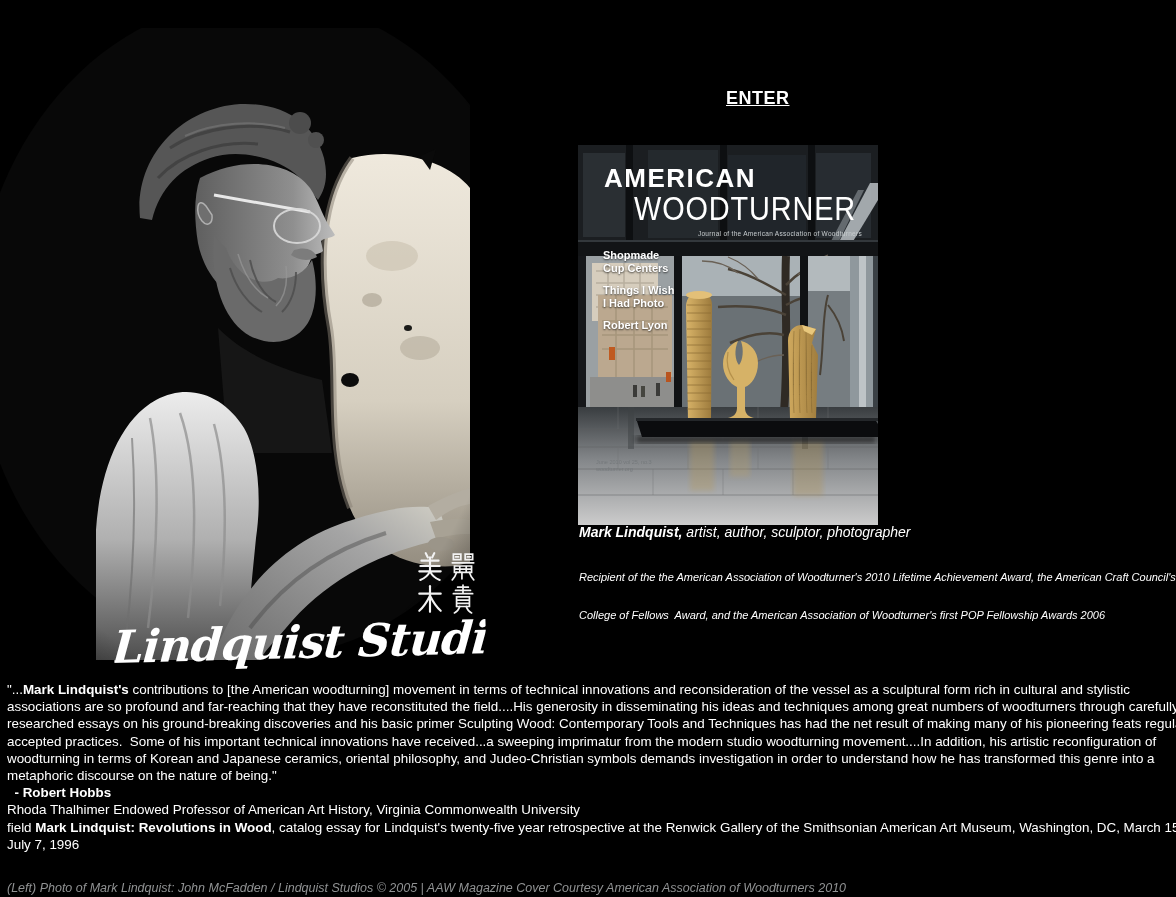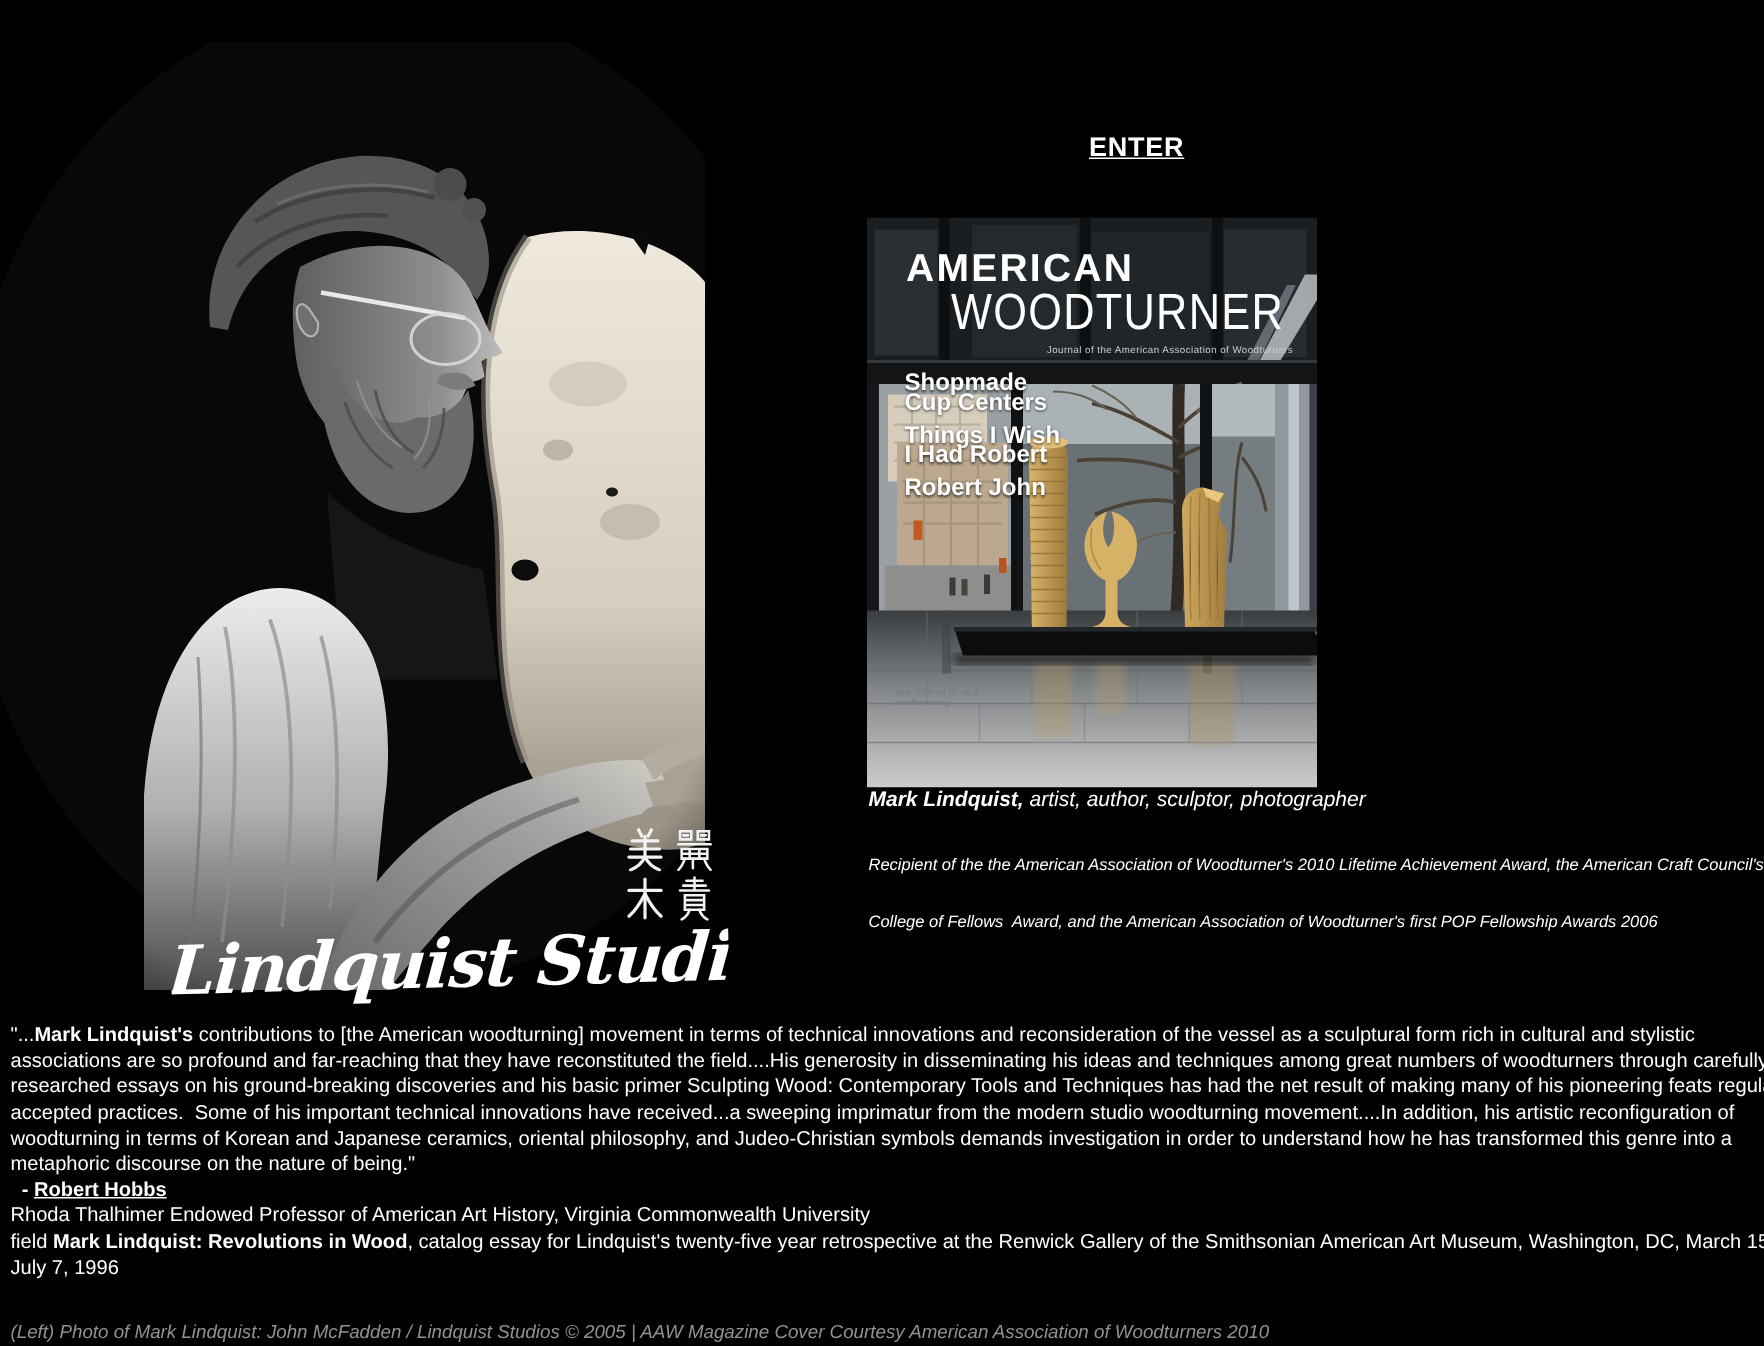--- a/index.html
+++ b/index.html
@@ -26,41 +26,41 @@
   
   .cover{position:absolute;left:578px;top:145px;width:300px;height:337px;cursor:pointer;}
   .cover svg.art{position:absolute;left:0;top:0;}
   .c-title1{position:absolute;left:26px;top:18px;font-size:26px;font-weight:bold;
             letter-spacing:1.5px;color:#fff;}
   .c-title2{position:absolute;left:56px;top:44px;font-size:34px;font-weight:normal;
             letter-spacing:1px;color:#fff;transform:scaleX(.85);transform-origin:left top;
             white-space:nowrap;}
   .c-sub{position:absolute;right:16px;top:85px;font-size:6.5px;color:#c7ccce;letter-spacing:.3px;}
   .c-features{position:absolute;left:25px;top:104px;}
-  .c-features .feature{margin-bottom:9px;font-size:16px;font-weight:bold;line-height:13px;
+  .c-features .feature{margin-bottom:9px;font-size:11px;font-weight:bold;line-height:13px;
             color:#fff;text-shadow:0 1px 2px rgba(0,0,0,.7);}
   .c-issue{position:absolute;left:18px;top:314px;font-size:5.5px;line-height:7px;color:#75797c;}
   .c-credit{position:absolute;right:15px;top:293px;text-align:right;color:#fdfdfd;
             text-shadow:0 1px 3px rgba(15,15,20,.85);}
   .c-credit .name{font-size:17px;font-weight:bold;line-height:20px;}
   .c-credit .honor{font-size:12.5px;font-weight:bold;line-height:16px;}
 
   
   .cap{position:absolute;left:579px;top:524px;font-size:14px;font-style:italic;
        white-space:pre;color:#fff;}
   .cap .b{font-weight:bold;}
   .recip{position:absolute;left:579px;top:546px;font-size:11px;font-style:italic;
          line-height:12.5px;white-space:pre;color:#fff;}
 
   
   .quote{position:absolute;left:7px;top:681px;}
   .qline{white-space:pre;font-size:13.4px;line-height:17.2px;color:#fff;}
   .qline .b{font-weight:bold;}
   .qline .i{}
-  .qline .u{text-decoration:underline;}
+  .qline .u{}
 
   
   .credits{position:absolute;left:7px;top:852px;font-size:12.5px;font-style:italic;
            line-height:14.5px;color:#909293;white-space:pre;}
 </style>
 </head>
 <body>
 
 <div class="page">
 
@@ -271,24 +271,24 @@
     <div class="c-title1">AMERICAN</div>
     <div class="c-title2">WOODTURNER</div>
     <div class="c-sub">Journal of the American Association of Woodturners</div>
     <div class="c-features">
         <div class="feature">
           <div>Shopmade</div>
           <div>Cup Centers</div>
         </div>
         <div class="feature">
           <div>Things I Wish</div>
-          <div>I Had Robert</div>
+          <div>I Had Photo</div>
         </div>
         <div class="feature">
-          <div>Robert John</div>
+          <div>Robert Lyon</div>
         </div>
       </div>
     <div class="c-issue">
       <div>June 2010 vol 25, no.3</div>
       <div>woodturner.org</div>
     </div>
   </div>
 
   <div class="cap"><span class="b">Mark Lindquist,</span><span> artist, author, sculptor, photographer</span></div>
   <div class="recip">

